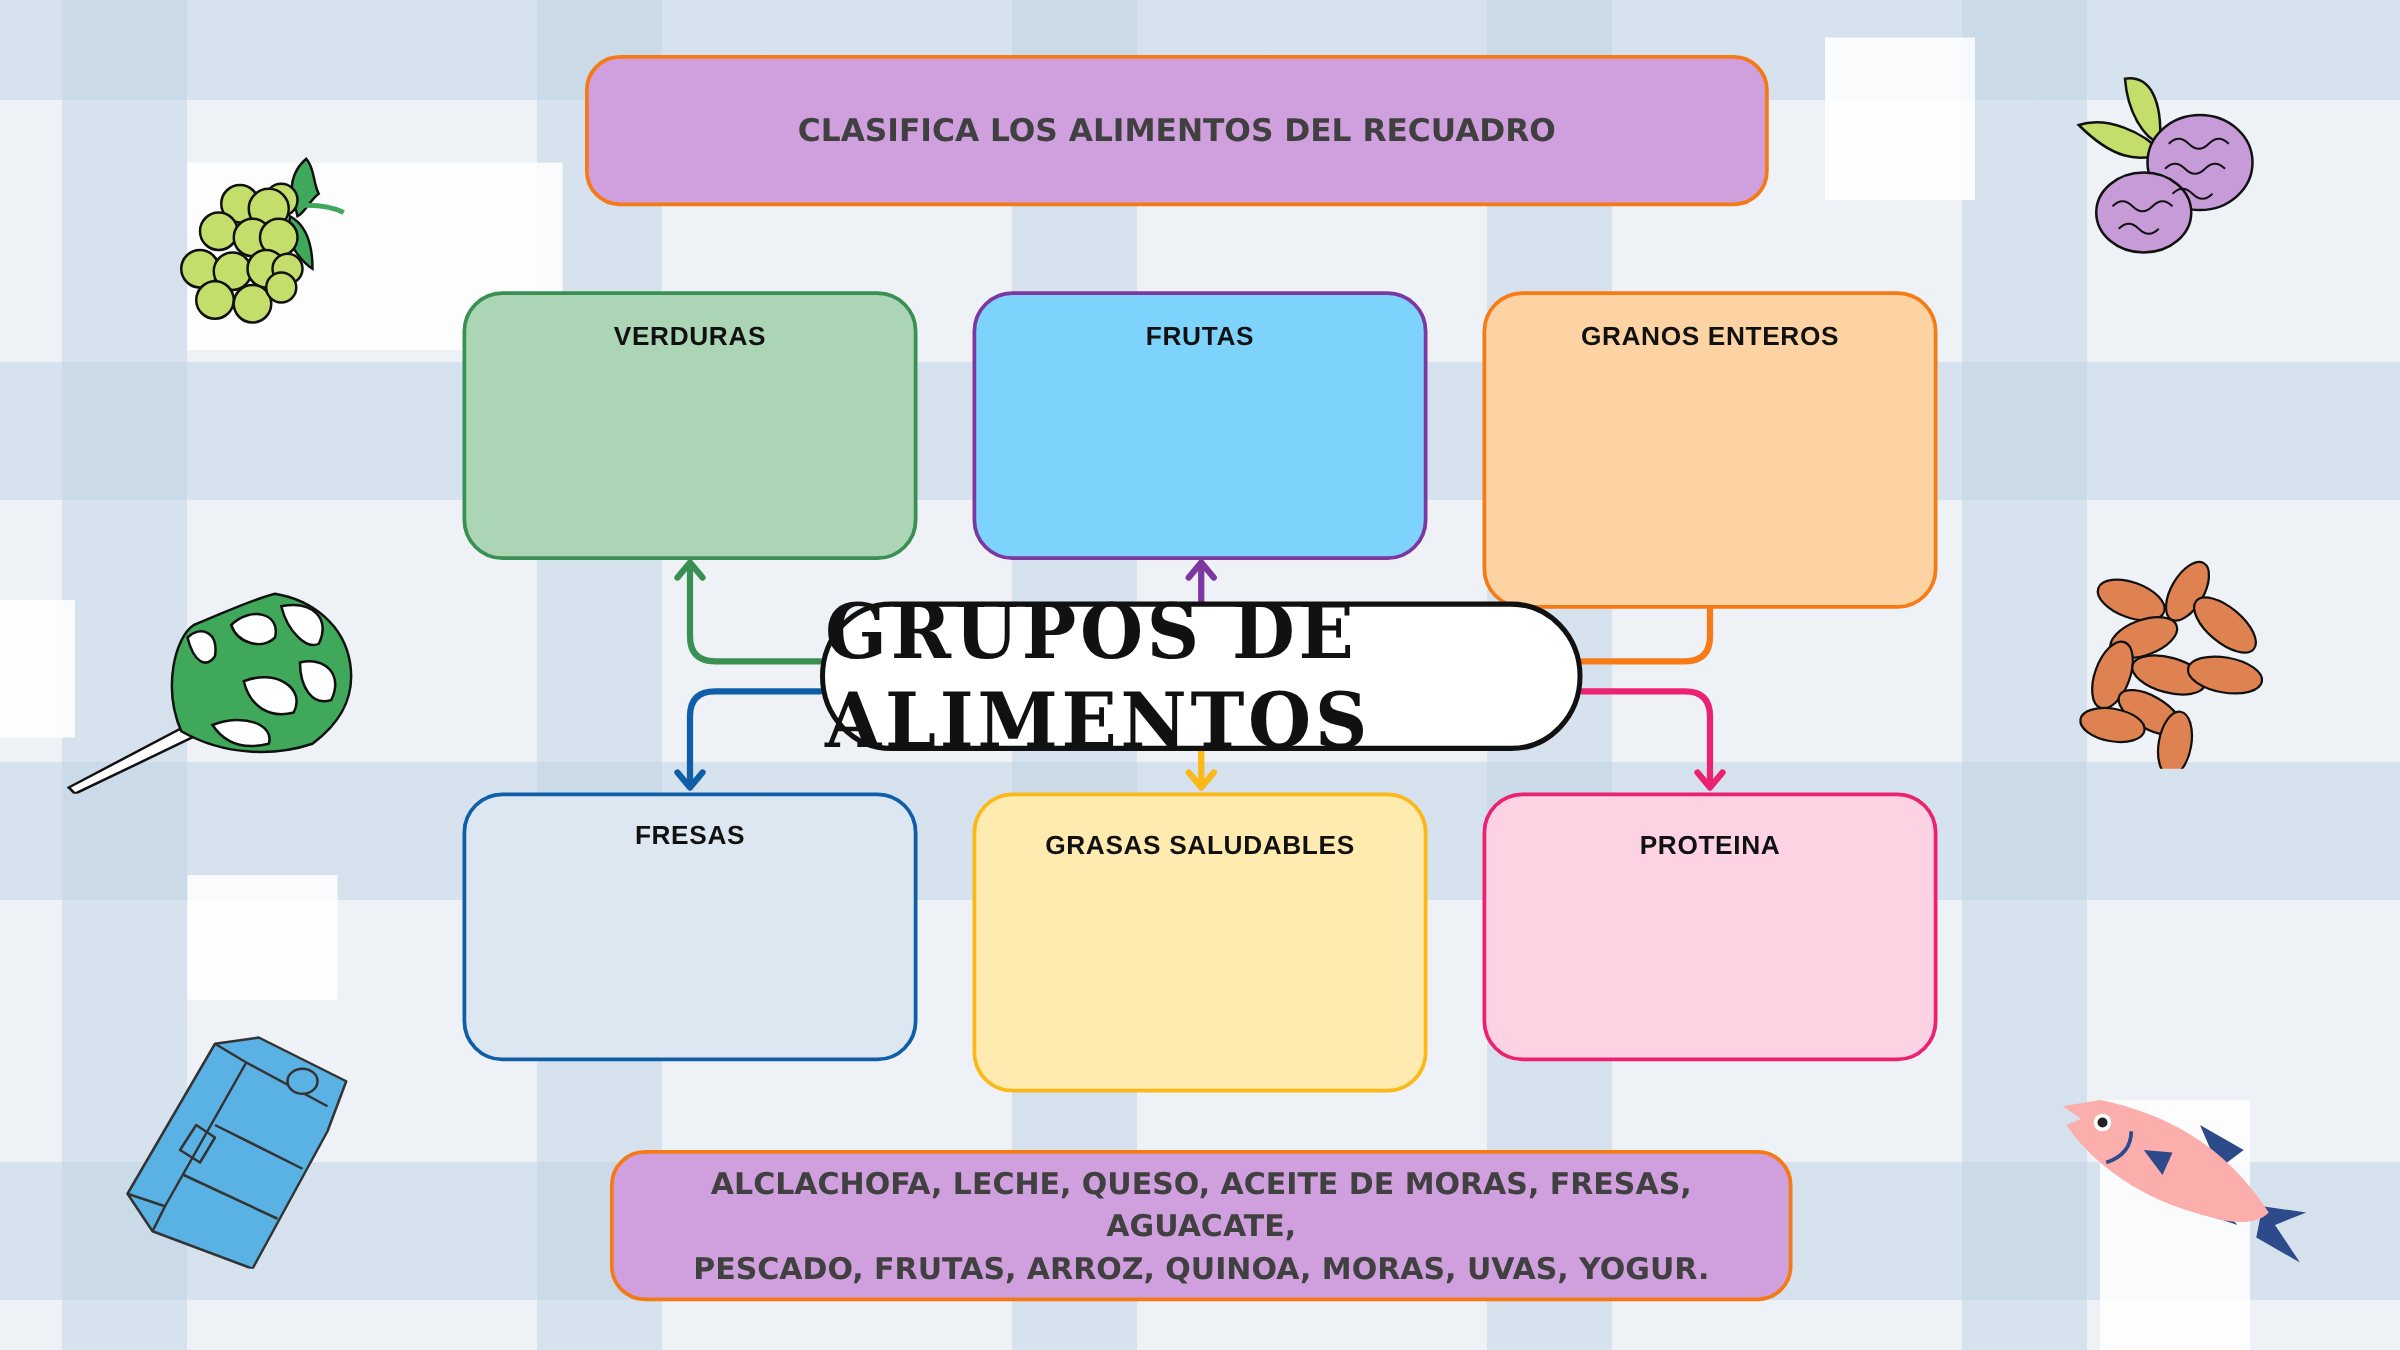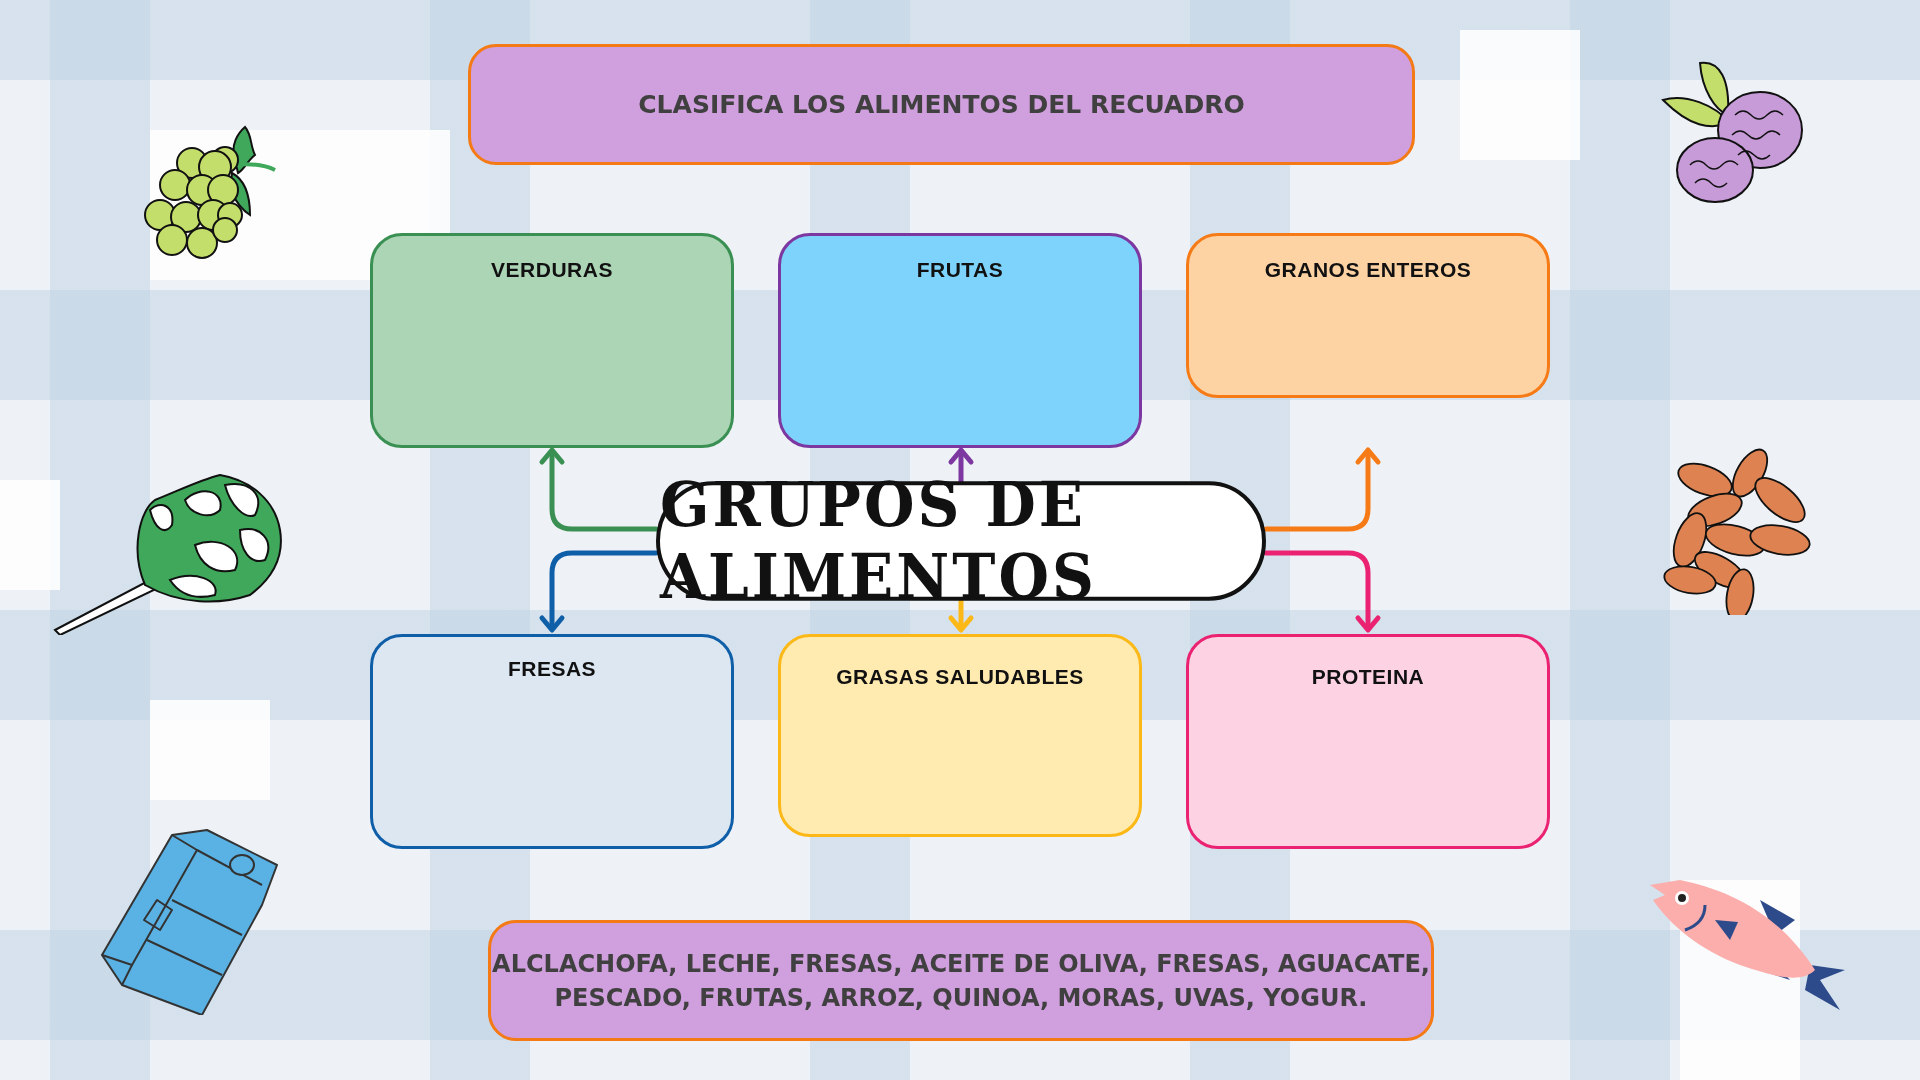--- a/index.html
+++ b/index.html
@@ -77,39 +77,39 @@
     <path d="M1358 618 L1368 630 L1378 618" stroke="#ea2271"></path>
   </g>
 </svg>
 
 <div class="box" style="left:370px;top:233px;width:364px;height:215px;background:#acd5b6;border-color:#3a9052;">
   <div class="box-title" style="top:22px;">VERDURAS</div>
 </div>
 <div class="box" style="left:778px;top:233px;width:364px;height:215px;background:#7dd3fc;border-color:#7c37a0;">
   <div class="box-title" style="top:22px;">FRUTAS</div>
 </div>
-<div class="box" style="left:1186px;top:233px;width:364px;height:165px;background:#fed3a4;border-color:#f67b16;padding-left:24px;">
+<div class="box" style="left:1186px;top:233px;width:364px;height:254px;background:#fed3a4;border-color:#f67b16;padding-left:24px;">
   <div class="box-title" style="top:22px;">GRANOS ENTEROS</div>
 </div>
 <div class="box" style="left:370px;top:634px;width:364px;height:215px;background:#dce7f2;border-color:#0f5ea8;">
   <div class="box-title" style="top:20px;">FRESAS</div>
 </div>
-<div class="box" style="left:778px;top:634px;width:364px;height:203px;background:#ffeab0;border-color:#fbb816;">
+<div class="box" style="left:778px;top:634px;width:364px;height:240px;background:#ffeab0;border-color:#fbb816;">
   <div class="box-title" style="top:28px;">GRASAS SALUDABLES</div>
 </div>
 <div class="box" style="left:1186px;top:634px;width:364px;height:215px;background:#fdd3e3;border-color:#ea2271;padding-left:48px;">
   <div class="box-title" style="top:28px;">PROTEINA</div>
 </div>
 
 <div class="center-pill">
   <span>GRUPOS DE ALIMENTOS</span>
 </div>
 
 <div class="banner" style="left:488px;top:920px;width:946px;height:121px;flex-direction:column;font-size:24px;line-height:34px;">
-  <span>ALCLACHOFA, LECHE, FRESAS, ACEITE DE OLIVA, FRESAS, AGUACATE,</span>
+  <span>ALCLACHOFA, LECHE, QUESO, ACEITE DE MORAS, FRESAS, AGUACATE,</span>
   <span>PESCADO, FRUTAS, ARROZ, QUINOA, MORAS, UVAS, YOGUR.</span>
 </div>
 
 <svg class="deco" style="left:120px;top:105px;" width="165" width2="" height="160" viewBox="0 0 165 160">
   <path d="M115 55 C110 40 118 28 125 22 C132 30 130 40 135 50 C128 55 124 65 118 68 Z" fill="#3fa85a" stroke="#111" stroke-width="2"></path>
   <path d="M112 68 C125 75 130 90 130 110 C122 105 115 95 110 85 Z" fill="#3fa85a" stroke="#111" stroke-width="2"></path>
   <path d="M112 60 C130 58 145 60 155 65" fill="none" stroke="#3fa85a" stroke-width="4"></path>
   <g fill="#c4de6c" stroke="#111" stroke-width="2">
     <circle cx="105" cy="55" r="13"></circle>
     <circle cx="72" cy="58" r="15"></circle>

